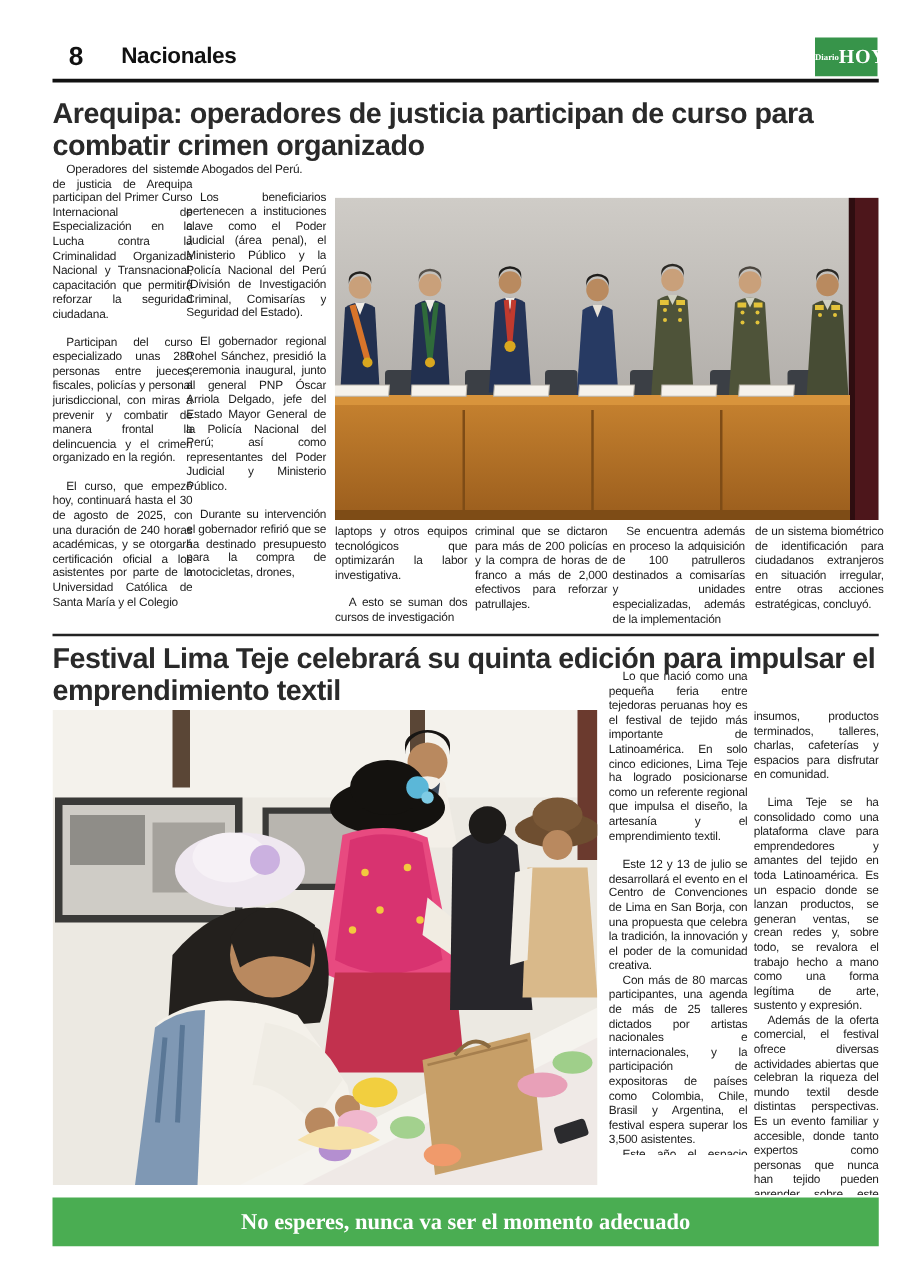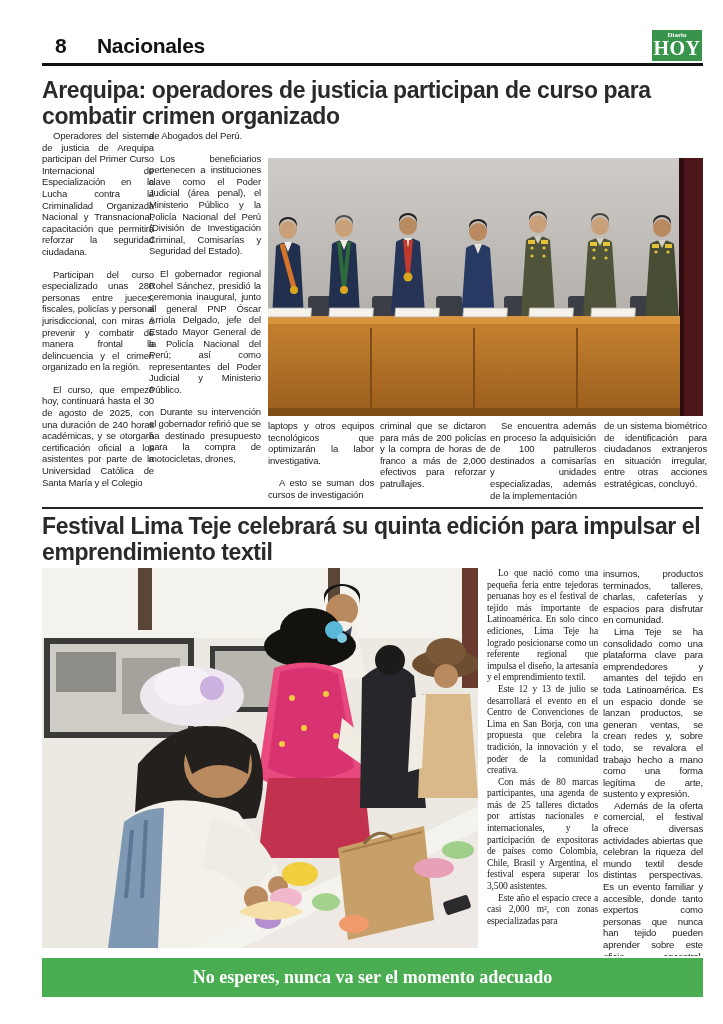--- a/index.html
+++ b/index.html
@@ -2,54 +2,54 @@
 <html lang="es"><head>
 <meta charset="utf-8">
 <style>
   html,body { margin:0; padding:0; background:#ffffff; }
   .page {
     position:relative; width:723px; height:1024px; background:#ffffff;
     font-family:"Liberation Sans", sans-serif; color:#1c1c1c; overflow:hidden;
   }
   
   .pageno   { position:absolute; left:55px;  top:34px; font-size:21px; font-weight:bold; color:#111; }
-  .section  { position:absolute; left:97px;  top:34px; font-size:21px; font-weight:bold; color:#111; letter-spacing:-0.3px; }
+  .section  { position:absolute; left:97px;  top:34px; font-size:18px; font-weight:bold; color:#111; letter-spacing:-0.3px; }
   .date     { position:absolute; right:86px; top:39px; font-size:14.5px; color:#222; letter-spacing:-0.3px; }
   .logo {
     position:absolute; left:652px; top:30px; width:50px; height:31px;
-    display:flex; flex-direction:column; align-items:center; justify-content:flex-start;
+    display:flex; flex-direction:row; align-items:center; justify-content:flex-start;
   }
   .logo-top  { font-size:7px;  font-weight:bold; color:#fff; line-height:8px; margin-top:1px; font-family:"Liberation Serif", serif; }
-  .logo-main { font-size:20px; font-weight:bold; color:#fff; line-height:18px; letter-spacing:0.5px; font-family:"Liberation Serif", serif; }
+  .logo-main { font-size:16px; font-weight:bold; color:#fff; line-height:18px; letter-spacing:0.5px; font-family:"Liberation Serif", serif; }
   .rule-thick { position:absolute; left:42px; top:63px; width:661px; height:3px; background:#111; }
   .rule-thin  { position:absolute; left:42px; top:507px; width:661px; height:2px; background:#222; }
   
   .headline {
     position:absolute; left:42px; width:661px; 
     font-size:23px; line-height:26px; font-weight:bold; color:#2a2a2a; letter-spacing:-0.4px;
   }
   .headline1 { top:77px; }
   .headline2 { top:513px; }
   
   .col {
     position:absolute; font-size:9.5px; line-height:11.6px; text-align:justify;
     color:#1c1c1c; overflow:hidden; letter-spacing:-0.15px;
   }
   .col p { margin:0; text-indent:11px; }
   .col p + p { margin-top:11px; }
   .col.cont p:first-child { text-indent:0; }
   .col.tight p + p { margin-top:0; }
-  .col.tight p:nth-child(2) { }
+  .col.tight p:nth-child(2) { margin-top:11px; }
   .a1c1 { left:42px;  top:130px; width:112px; height:376px; }
   .a1c2 { left:149px; top:130px; width:112px; height:376px; }
   .a1c3 { left:268px; top:420px; width:106px; height:86px; }
   .a1c4 { left:380px; top:420px; width:106px; height:86px; }
   .a1c5 { left:490px; top:420px; width:106px; height:86px; }
   .a1c6 { left:604px; top:420px; width:103px; height:86px; }
-  .a2c1 { left:487px; top:568px; width:111px; height:388px;font-family:Liberation Serif, serif; }
+  .a2c1 { left:487px; top:536px; width:111px; height:388px; }
   .a2c2 { left:603px; top:568px; width:100px; height:388px; }
   
   .photo1 { position:absolute; left:268px; top:158px; width:435px; height:258px; overflow:hidden; }
   .photo2 { position:absolute; left:42px;  top:568px; width:436px; height:380px; overflow:hidden; }
   .photo1 svg, .photo2 svg { display:block; }
   
   .banner {
     position:absolute; left:42px; top:958px; width:661px; height:39px;
     display:flex; align-items:center; justify-content:center;
     font-family:"Liberation Serif", serif; font-weight:bold; font-size:18px; color:#ffffff;

